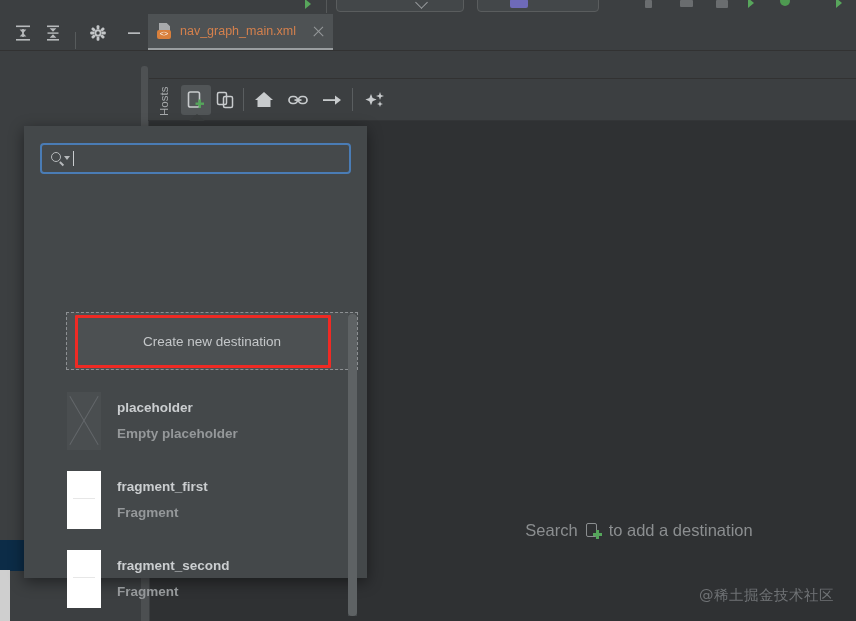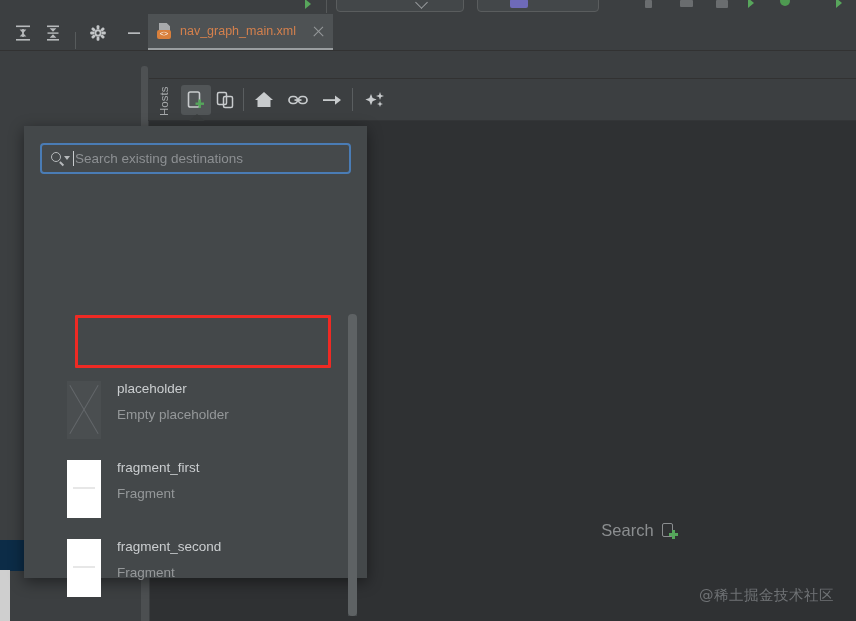--- a/index.html
+++ b/index.html
@@ -220,22 +220,23 @@
     display: flex; align-items: center; justify-content: center;
   }
   .create-row .label { color: #c4c7c9; font-size: 13.5px; }
   .create-hilite {
     position: absolute; left: 51px; top: 189px; width: 256px; height: 53px;
     border: 3px solid #ef2a24; border-radius: 1px; pointer-events: none;
   }
 
   .list { position: absolute; left: 24px; top: 255px; width: 319px; height: 322px; }
   .list-item {
-    position: relative; height: 79px; display: flex; align-items: flex-start;
+    position: relative; height: 79px; display: flex; align-items: center;
     padding-left: 19px;
+    font-weight: bold;
   }
   .thumb-box {
     position: relative; width: 34px; height: 58px; flex: 0 0 34px; margin-right: 16px;
   }
   .thumb-box.empty { background: #4a4e50; }
   .thumb-box.empty .x1, .thumb-box.empty .x2 {
     position: absolute; left: -11px; top: 28px; width: 56px; height: 1px; background: #63676a;
   }
   .thumb-box.empty .x1 { transform: rotate(59.6deg); }
   .thumb-box.empty .x2 { transform: rotate(-59.6deg); }
@@ -388,42 +389,45 @@
   </div>
   <div class="caret-down"></div>
 
   <div class="canvas">
     <div class="canvas-hint">
       <span>Search</span>
       <span class="hint-icon">
         <span class="frame"></span>
           <span class="plus"></span>
       </span>
+      <span>to add a destination</span>
     </div>
   </div>
   <div class="bottom-bar"></div>
   <div class="editor-scroll-v">
     <div class="thumb2"></div>
   </div>
   <div class="left-strip-bottom"></div>
 
   <div class="watermark">@稀土掘金技术社区</div>
 
   <div class="popup">
 
     <div class="search-wrap">
       <span class="mag">
         <span class="circ"></span>
           <span class="handle"></span>
           <span class="tri"></span>
       </span>
       <span class="caret-text"></span>
-      <span class="search-ph">Search existing destinations</span>
-    </div>
-
+    </div>
+
+    <div class="create-row">
+      <span class="label">Create new destination</span>
+    </div>
     <div class="create-hilite"></div>
 
     <div class="list">
 
       <div class="list-item">
         <span class="thumb-box empty">
           <span class="x1"></span>
             <span class="x2"></span>
         </span>
         <span class="item-text">

